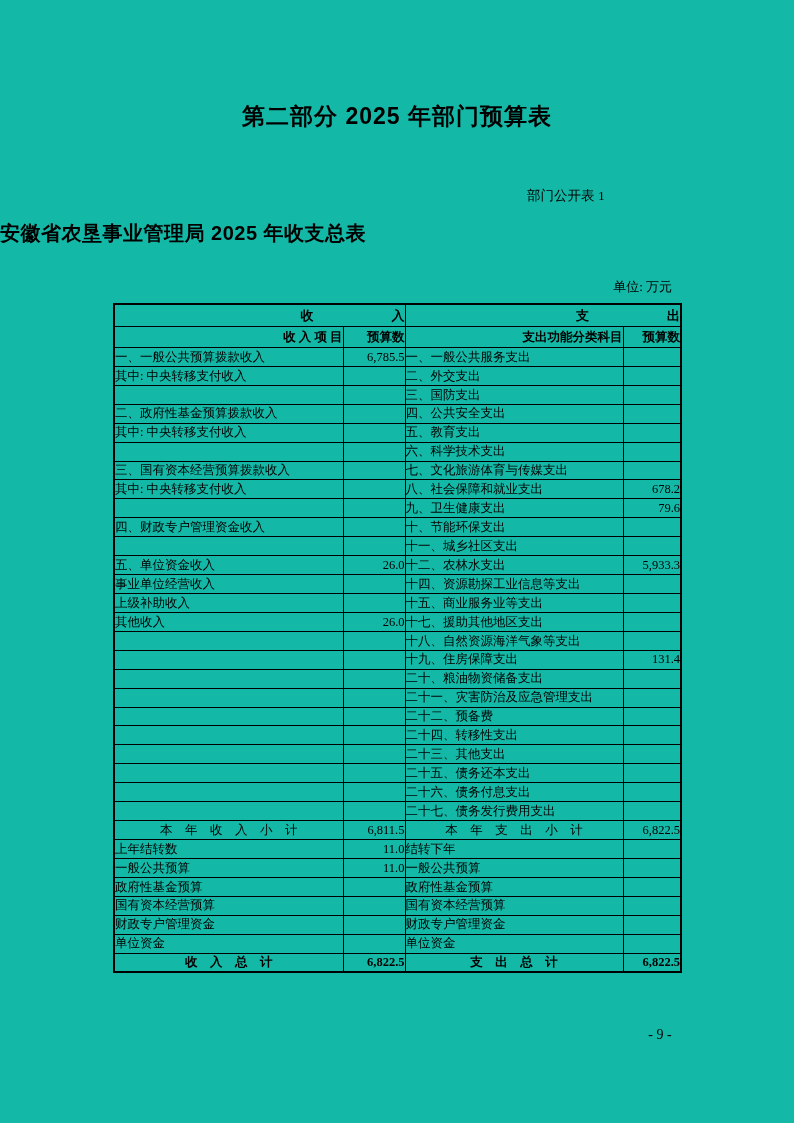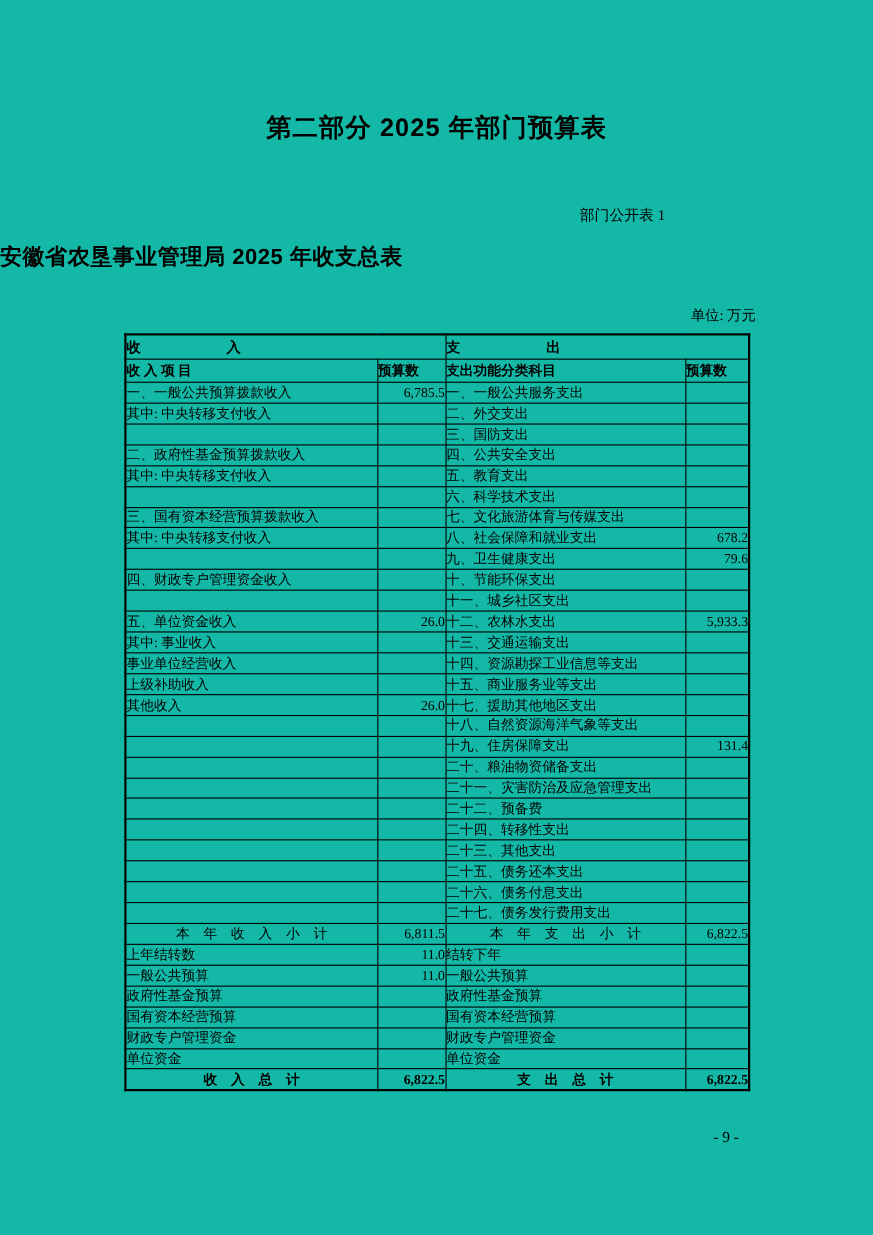--- a/index.html
+++ b/index.html
@@ -24,40 +24,40 @@
   }
   .table-title{
     position:absolute;top:220px;left:0;width:730px;
     text-align:left;
     font-family:"Liberation Sans", sans-serif;
     font-weight:bold;font-size:20px;letter-spacing:0.5px;
     margin:0;
   }
   .unit-note{
     position:absolute;top:278px;left:0;width:672px;
-    text-align:right;font-size:13px;padding-left:15px;
+    text-align:right;font-size:13px;
   }
   table.budget{
     position:absolute;top:303px;left:113px;
     width:567px;
     border-collapse:collapse;
     table-layout:fixed;
     border:2px solid #000;
     font-size:12.5px;
   }
   table.budget th, table.budget td{
     border:1px solid #000;
     padding:0;
     overflow:hidden;
     white-space:nowrap;
     vertical-align:middle;
   }
   table.budget thead tr.sec th{height:21px;font-size:13px;}
   table.budget thead tr.cols th{height:20px;font-size:12.5px;}
-  table.budget thead th{font-weight:bold;text-align:left;}
+  table.budget thead th{font-weight:bold;text-align:right;}
   table.budget tbody td{height:17.93px;line-height:1;}
   td.cell-label{text-align:left;}
   td.cell-num{text-align:right;padding-right:6px;}
   .i0{padding-left:5px;}
   .i1{padding-left:12px;}
   .i2{padding-left:28px;}
   .i3{padding-left:46px;}
   .i4{padding-left:90px;}
   tr.subtotal td.cell-label, tr.total td.cell-label{
     text-align:center;padding-left:0;
@@ -167,26 +167,20 @@
           <td class="cell-label i1">十一、城乡社区支出</td>
           <td class="cell-num"></td>
         </tr>
         <tr class="item">
           <td class="cell-label i0">五、单位资金收入</td>
           <td class="cell-num">26.0</td>
           <td class="cell-label i1">十二、农林水支出</td>
           <td class="cell-num">5,933.3</td>
         </tr>
         <tr class="item">
-          <td class="cell-label i3">其中: 事业收入</td>
-          <td class="cell-num"></td>
-          <td class="cell-label i1">十三、交通运输支出</td>
-          <td class="cell-num"></td>
-        </tr>
-        <tr class="item">
           <td class="cell-label i4">事业单位经营收入</td>
           <td class="cell-num"></td>
           <td class="cell-label i1">十四、资源勘探工业信息等支出</td>
           <td class="cell-num"></td>
         </tr>
         <tr class="item">
           <td class="cell-label i4">上级补助收入</td>
           <td class="cell-num"></td>
           <td class="cell-label i1">十五、商业服务业等支出</td>
           <td class="cell-num"></td>

